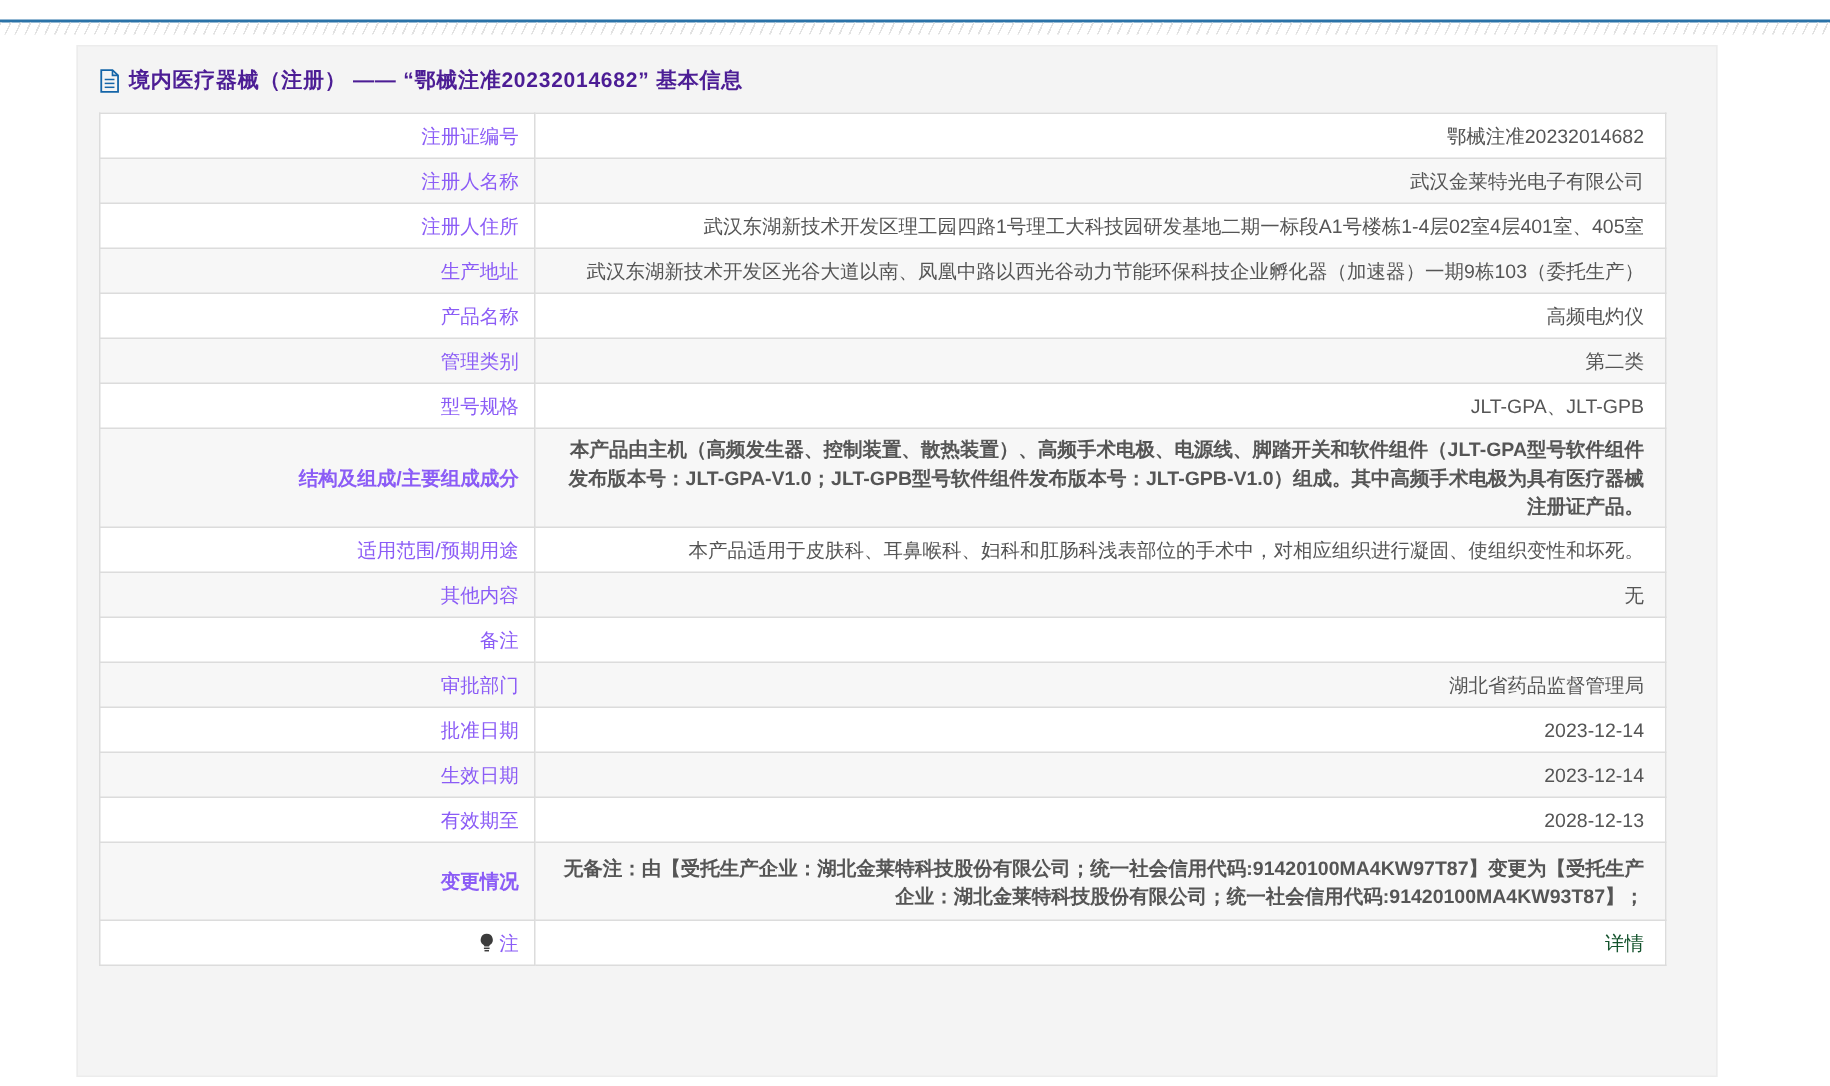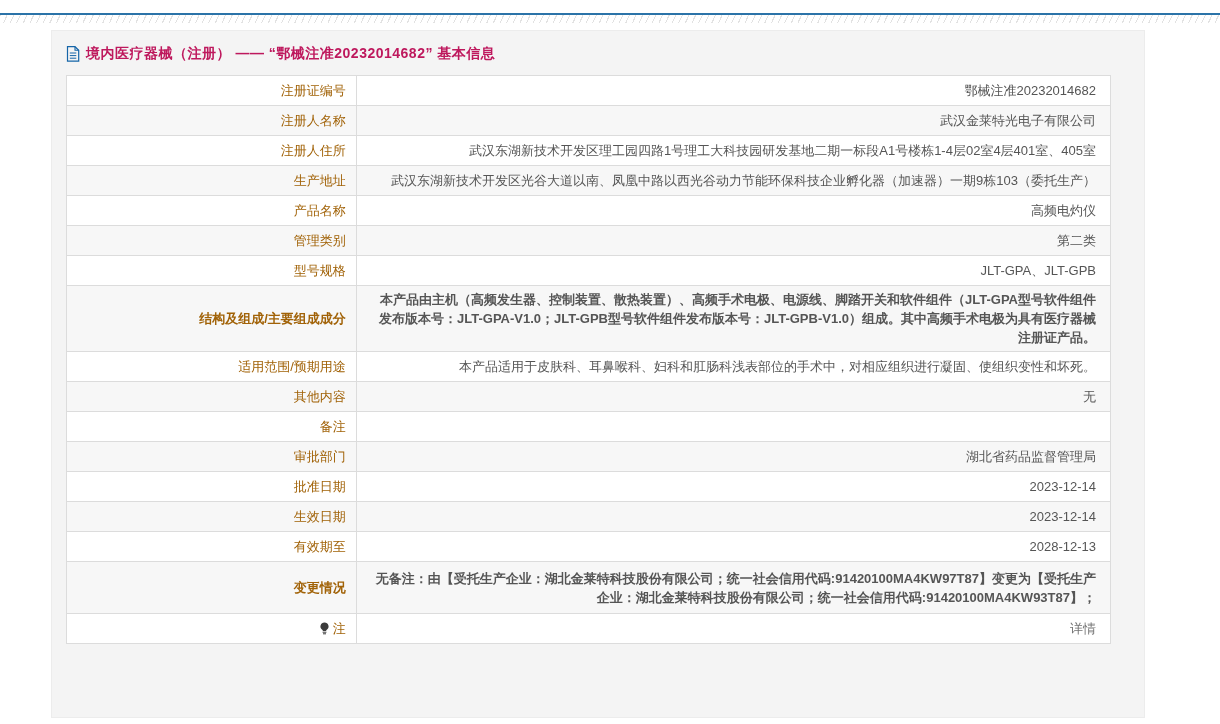--- a/index.html
+++ b/index.html
@@ -24,21 +24,21 @@
     left:51px; top:30px;
     width:1094px; height:688px;
     background:#f4f4f4;
     border:1px solid #ececec;
   }
   .card-header {
     display:flex; align-items:center; gap:6px;
     padding:14px 0 12px 14px;
   }
   .card-title {
-    color:#be185d;
+    color:#4c1d95;
     font-size:14px;
     font-weight:bold;
     letter-spacing:0.5px;
     text-align:right;
   }
   .doc-icon { display:inline-flex; align-items:center; }
   
   table.info {
     margin-left:14px;
     width:1045px;
@@ -52,32 +52,32 @@
     height:30px;
     line-height:19px;
     vertical-align:middle;
   }
   table.info tr:nth-child(even) td { background:#f7f7f7; }
   table.info tr:nth-child(odd) td { background:#ffffff; }
   td.lbl {
     width:290px;
     text-align:right;
     padding:4px 10px 4px 6px;
-    color:#a16207;
+    color:#8b5cf6;
     white-space:nowrap;
   }
   td.val {
     width:755px;
     text-align:right;
     padding:4px 14px 4px 12px;
     color:#555555;
   }
   tr.tall td { height:52px;font-weight:bold; }
   a.link {
-    color:#737373;
+    color:#14532d;
     text-decoration:none;
     cursor:pointer;
   }
   .bulb { display:inline-flex; vertical-align:-2px; margin-right:3px; }
 </style>
 </head>
 <body>
 
 <div class="top-band">
   <div class="top-white"></div>

